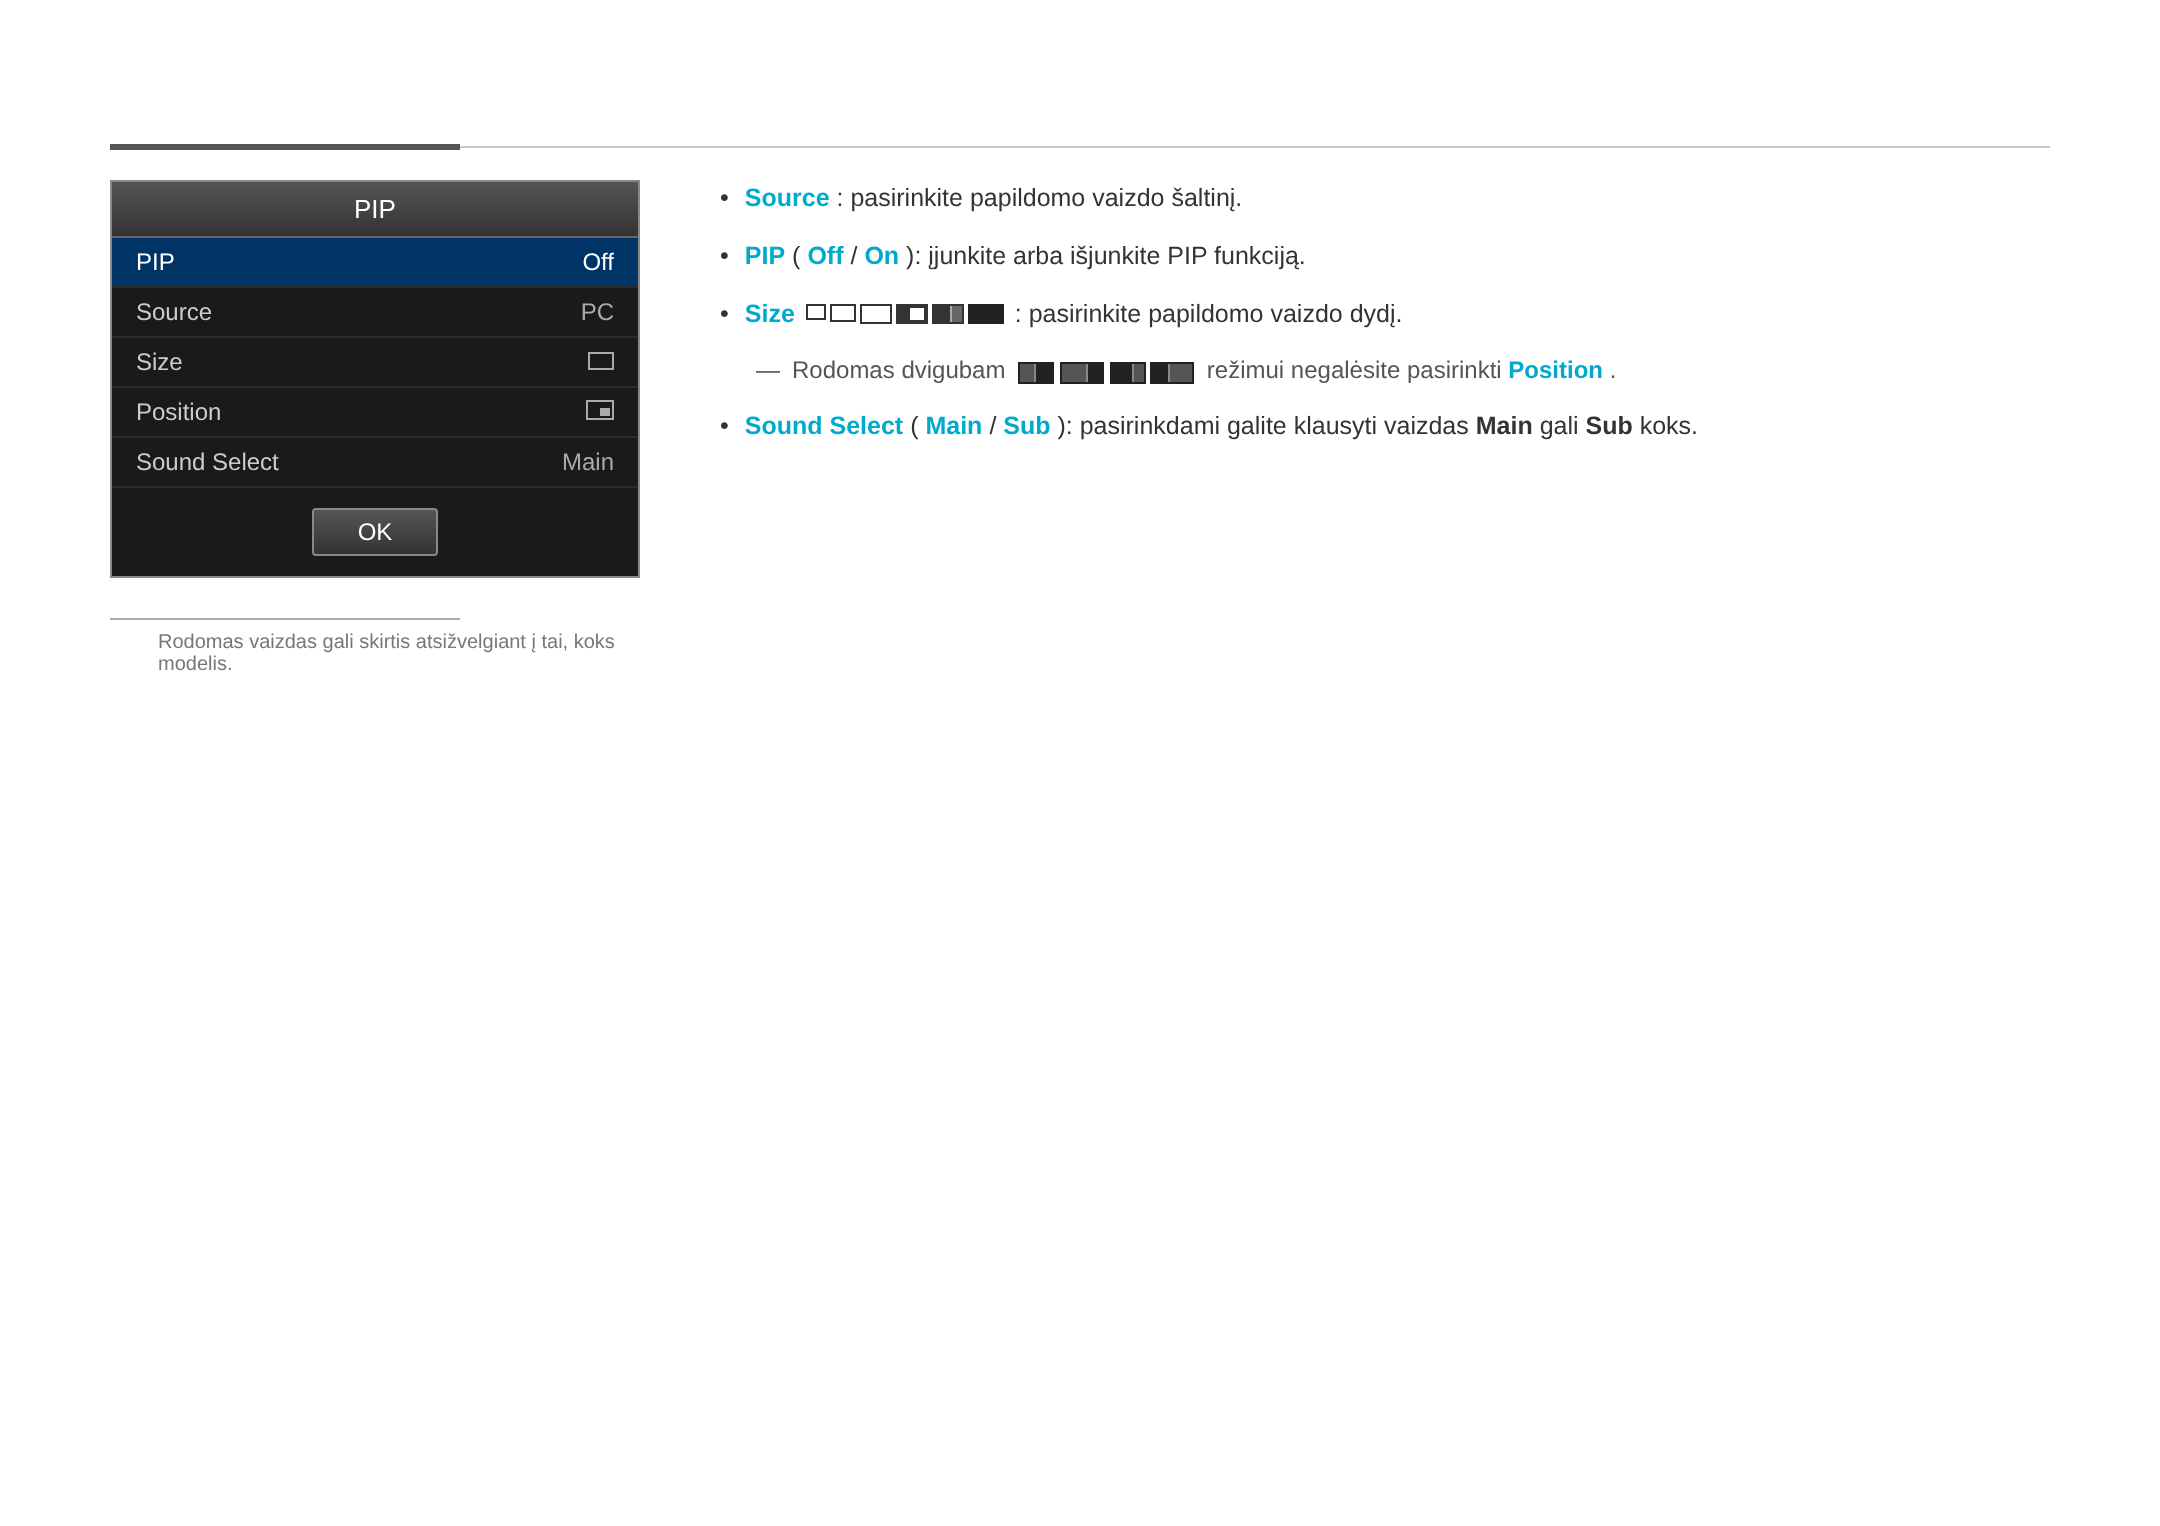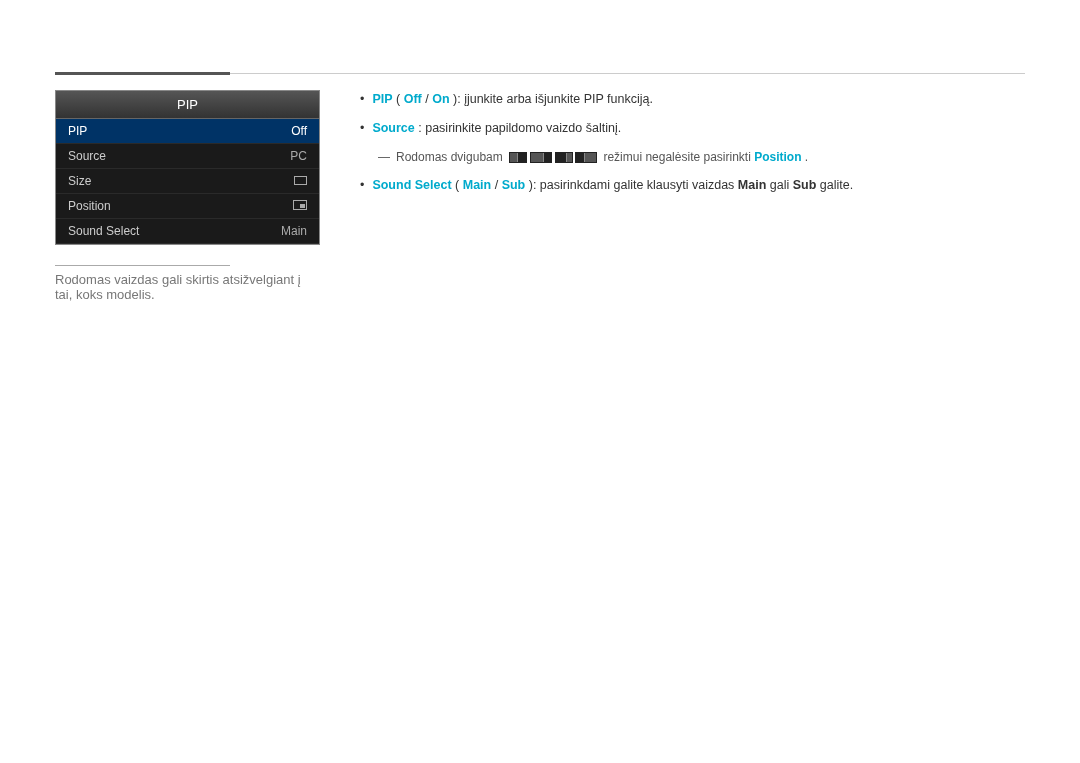--- a/index.html
+++ b/index.html
@@ -142,22 +142,23 @@
     
     .footnote-divider {
       width: 175px;
       height: 1px;
       background: #aaa;
       margin-top: 20px;
       margin-bottom: 6px;
     }
 
     .footnote {
-      font-size: 13px;
+      font-size: 10px;
       color: #777;
+      margin-left: 24px;
     }
 
     
     .right-panel {
       position: absolute;
       top: 90px;
       left: 360px;
       right: 55px;
     }
 
@@ -292,47 +293,70 @@
         <span class="item-value">
           <span class="position-icon"></span>
         </span>
       </div>
 
       <div class="pip-menu-item">
         <span class="item-label">Sound Select</span>
         <span class="item-value">Main</span>
       </div>
 
+      <div class="ok-btn-row">
+        <button class="ok-btn">OK</button>
+      </div>
     </div>
 
     <div class="footnote-divider"></div>
     <p class="footnote">Rodomas vaizdas gali skirtis atsižvelgiant į tai, koks modelis.</p>
   </div>
 
   <div class="right-panel">
     <ul class="bullet-list">
+
+      <li>
+        <span>
+          <span class="text-bold-cyan">Source</span>
+          <span>: pasirinkite papildomo vaizdo šaltinį.</span>
+        </span>
+      </li>
 
       <li>
         <span>
           <span class="text-bold-cyan">PIP</span>
           <span> (</span>
           <span class="text-bold-cyan">Off</span>
           <span> / </span>
           <span class="text-bold-cyan">On</span>
           <span>): įjunkite arba išjunkite PIP funkciją.</span>
         </span>
       </li>
 
       <li>
         <span>
-          <span class="text-bold-cyan">Source</span>
-          <span>: pasirinkite papildomo vaizdo šaltinį.</span>
+          <span class="text-bold-cyan">Size</span>
+          <span> </span>
+          
+          <span class="inline-icons">
+            <span class="icon-sm s1" style="width:10px;height:8px;"></span>
+            <span class="icon-sm s2" style="width:13px;height:9px;"></span>
+            <span class="icon-sm s3" style="width:16px;height:10px;"></span>
+            <span class="icon-sm filled" style="width:16px;height:10px;background:#333;border-color:#333;position:relative;">
+              <span style="position:absolute;top:1px;right:1px;width:7px;height:6px;background:#fff;display:block;"></span>
+            </span>
+            <span class="icon-sm filled" style="width:16px;height:10px;background:#333;border-color:#333;position:relative;">
+              <span style="position:absolute;top:0;right:0;width:6px;height:100%;background:#666;display:block;border-left:1px solid #aaa;"></span>
+            </span>
+            <span class="icon-sm" style="width:18px;height:10px;background:#222;border-color:#222;"></span>
+          </span>
+          <span>: pasirinkite papildomo vaizdo dydį.</span>
         </span>
       </li>
-
 
 
     </ul>
 
     <div class="dash-note">
       <span>
         <span>Rodomas dvigubam</span>
         <span class="inline-icons" style="margin: 0 3px;">
           <span style="display:inline-block;width:18px;height:11px;background:#222;border:1.5px solid #222;vertical-align:middle;position:relative;">
             <span style="position:absolute;top:0;left:0;right:50%;bottom:0;background:#555;border-right:1px solid #888;display:block;"></span>
@@ -358,19 +382,19 @@
         <span>
           <span class="text-bold-cyan">Sound Select</span>
           <span> (</span>
           <span class="text-bold-cyan">Main</span>
           <span> / </span>
           <span class="text-bold-cyan">Sub</span>
           <span>): pasirinkdami galite klausyti vaizdas </span>
           <span class="text-bold">Main</span>
           <span> gali </span>
           <span class="text-bold">Sub</span>
-          <span> galite.</span>
+          <span> koks.</span>
         </span>
       </li>
     </ul>
 
   </div>
 </div>
 
 </body></html>

